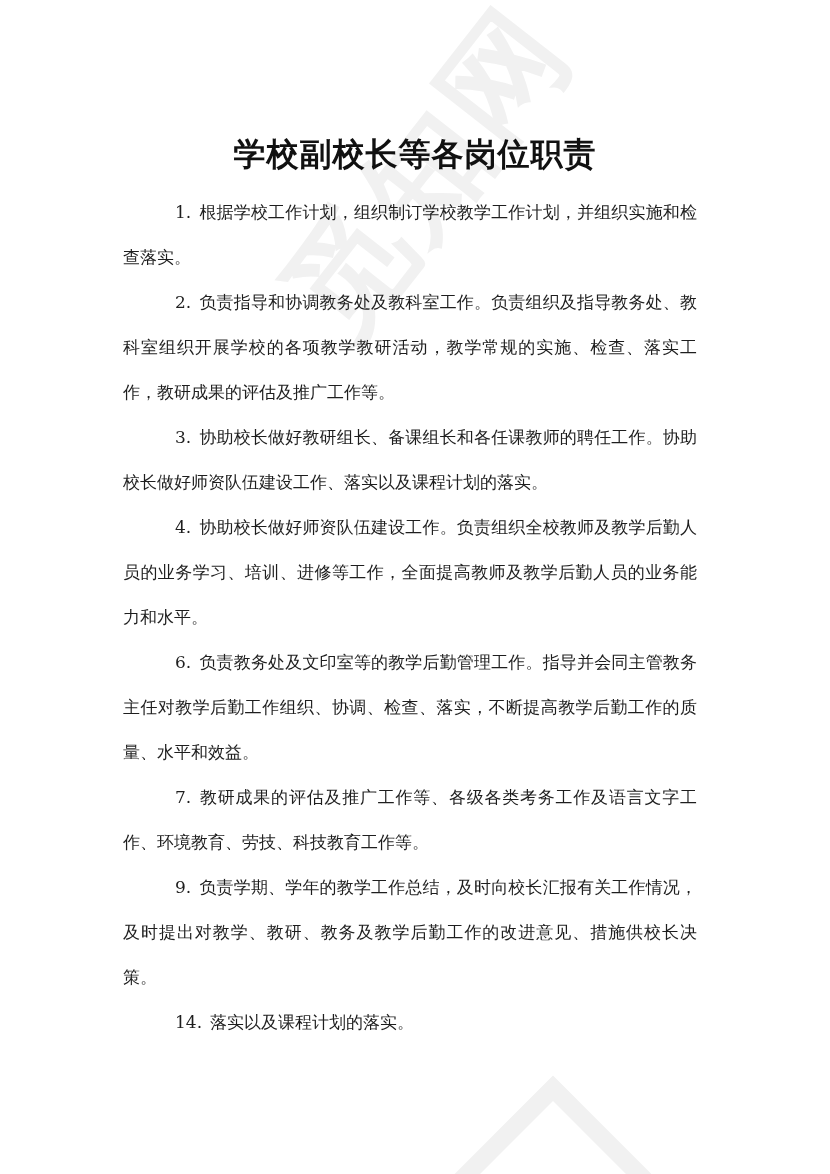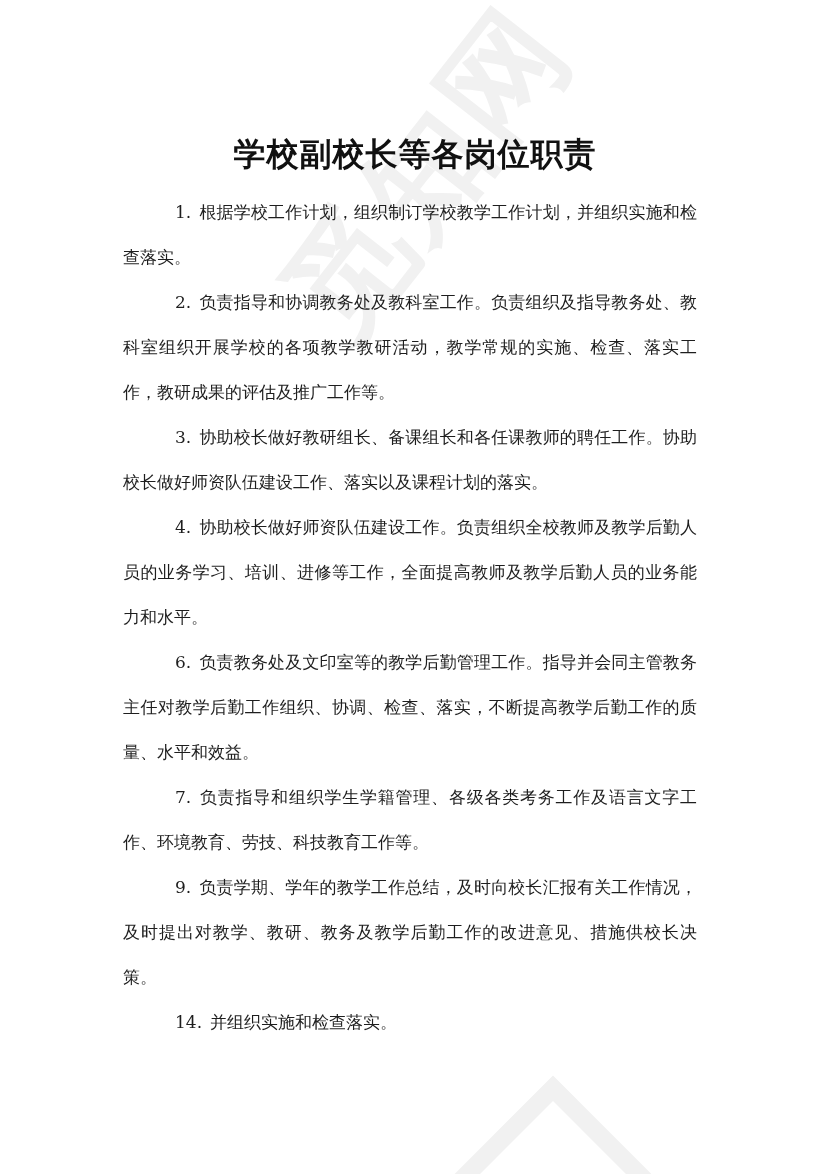--- a/index.html
+++ b/index.html
@@ -87,17 +87,17 @@
   <div class="watermark-2"></div>
 
   <h1 class="title">学校副校长等各岗位职责</h1>
 
   <div class="content">
     <p class="para"><span class="num">1.</span><span>根据学校工作计划，组织制订学校教学工作计划，并组织实施和检查落实。</span></p>
     <p class="para"><span class="num">2.</span><span>负责指导和协调教务处及教科室工作。负责组织及指导教务处、教科室组织开展学校的各项教学教研活动，教学常规的实施、检查、落实工作，教研成果的评估及推广工作等。</span></p>
     <p class="para"><span class="num">3.</span><span>协助校长做好教研组长、备课组长和各任课教师的聘任工作。协助校长做好师资队伍建设工作、落实以及课程计划的落实。</span></p>
     <p class="para"><span class="num">4.</span><span>协助校长做好师资队伍建设工作。负责组织全校教师及教学后勤人员的业务学习、培训、进修等工作，全面提高教师及教学后勤人员的业务能力和水平。</span></p>
     <p class="para"><span class="num">6.</span><span>负责教务处及文印室等的教学后勤管理工作。指导并会同主管教务主任对教学后勤工作组织、协调、检查、落实，不断提高教学后勤工作的质量、水平和效益。</span></p>
-    <p class="para"><span class="num">7.</span><span>负责指导和组织学生学籍管理、各级各类考务工作及语言文字工作、环境教育、劳技、科技教育工作等。</span></p>
+    <p class="para"><span class="num">7.</span><span>教研成果的评估及推广工作等、各级各类考务工作及语言文字工作、环境教育、劳技、科技教育工作等。</span></p>
     <p class="para"><span class="num">9.</span><span>负责学期、学年的教学工作总结，及时向校长汇报有关工作情况，及时提出对教学、教研、教务及教学后勤工作的改进意见、措施供校长决策。</span></p>
-    <p class="para"><span class="num">14.</span><span>并组织实施和检查落实。</span></p>
+    <p class="para"><span class="num">14.</span><span>落实以及课程计划的落实。</span></p>
   </div>
 </div>
 
 </body></html>

